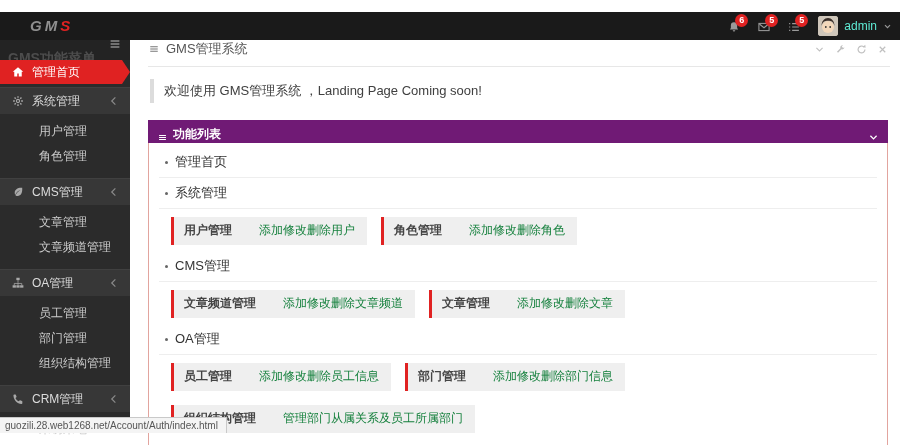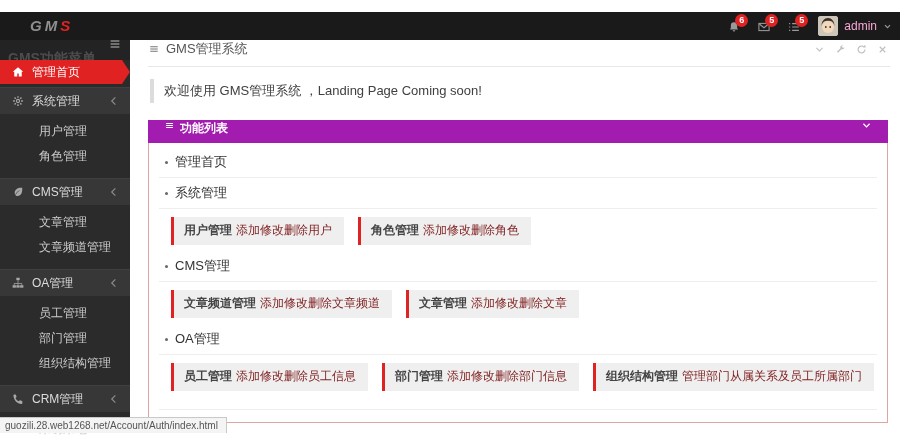--- a/index.html
+++ b/index.html
@@ -12,21 +12,21 @@
   
   .topbar{position:absolute;top:12px;left:0;width:900px;height:28px;background:#1a1a1a;z-index:30;}
   .logo{position:absolute;left:30px;top:5px;font-size:15px;font-weight:bold;font-style:italic;
         letter-spacing:3px;cursor:pointer;line-height:18px;}
   .logo .lg-gm{color:#8f8f8f;}
   .logo .lg-s{color:#e02222;}
   .topbar-right{position:absolute;right:8px;top:0;height:28px;display:flex;align-items:center;gap:18px;}
   .notif{position:relative;color:#9a9a9a;cursor:pointer;padding-top:2px;}
   .notif .cnt{position:absolute;top:-5px;right:-8px;background:#e02222;color:#fff;
       font-size:9px;min-width:13px;height:13px;line-height:13px;text-align:center;border-radius:8px;font-weight:bold;}
-  .user{display:flex;align-items:center;gap:6px;color:#f9a8d4;font-size:12px;cursor:pointer;}
+  .user{display:flex;align-items:center;gap:6px;color:#5eead4;font-size:12px;cursor:pointer;}
   .avatar{width:20px;height:20px;border-radius:3px;overflow:hidden;background:#d8d0c6;}
   
   .sidebar{position:absolute;top:28px;left:0;width:130px;height:402px;background:#2b2b2b;z-index:20;}
   .sidebar-header{height:32px;background:#232323;display:flex;align-items:center;
       justify-content:space-between;padding:0 8px 0 8px;}
   .sb-title{color:#4d4d4d;font-size:14px;font-weight:bold;margin-top:30px;}
   .sb-toggle{color:#8a8a8a;cursor:pointer;}
   .menu-active{position:relative;height:24px;line-height:24px;background:#e02222;color:#fff;
       font-size:12px;display:flex;align-items:center;gap:8px;padding-left:12px;margin-right:8px;cursor:pointer;}
   .menu-active:after{content:"";position:absolute;left:100%;top:0;
@@ -42,32 +42,32 @@
   .main{position:absolute;left:130px;top:28px;width:770px;height:417px;background:#fff;
       padding:10px 10px 0 18px;box-sizing:border-box;}
   .page-header{display:flex;align-items:center;justify-content:space-between;
       border-bottom:1px solid #e7e7e7;padding:2px 2px 8px 0;}
   .ph-left{display:flex;align-items:center;gap:6px;color:#555;font-size:13px;}
   .ph-tools{display:flex;align-items:center;gap:10px;color:#c0c0c0;}
   .ph-tools span{cursor:pointer;}
   .welcome{margin:12px 0 0 2px;border-left:4px solid #dcdcdc;padding:3px 0 3px 10px;
       font-size:13px;color:#404040;}
   .panel{margin-top:17px;margin-right:2px;}
-  .panel-header{background:#a21caf;color:#fff;height:23px;display:flex;align-items:flex-start;
-      gap:5px;padding:0 16px;font-size:12px;font-weight:bold;}
+  .panel-header{background:#701a75;color:#fff;height:23px;display:flex;align-items:flex-end;
+      gap:5px;padding:0 9px;font-size:12px;font-weight:bold;}
   .panel-header .p-chev{margin-left:auto;cursor:pointer;}
   .panel-body{border:1px solid #e2a49e;border-top:none;background:#fff;padding:4px 10px 12px 10px;}
   .sec-title{display:flex;align-items:center;gap:7px;padding:6px 2px 6px 6px;
       border-bottom:1px solid #eeeeee;font-size:13px;color:#333;}
   .sec-title .bullet{width:3px;height:3px;background:#666;border-radius:50%;}
   .btn-row{display:flex;flex-wrap:wrap;gap:14px;padding:8px 0 6px 12px;}
   .feature-btn{background:#efefef;border-left:3px solid #e02222;padding:5px 12px 6px 10px;
       font-size:12px;cursor:pointer;white-space:nowrap;}
   .feature-btn .f-name{font-weight:bold;color:#444;}
-  .feature-btn .f-desc{color:#7f1d1d;margin-left:4px;text-align:center;}
+  .feature-btn .f-desc{color:#15803d;margin-left:27px;text-align:center;}
   
   .statusbar{position:absolute;left:0;bottom:12px;background:#f4f4f4;border:1px solid #c9c9c9;
       border-left:none;border-bottom:none;color:#555;font-size:10px;padding:2px 8px 2px 5px;z-index:40;}
 </style>
 </head>
 <body>
 
 <div class="topbar">
   <div class="logo"><span class="lg-gm">GM</span><span class="lg-s">S</span></div>
   <div class="topbar-right">

